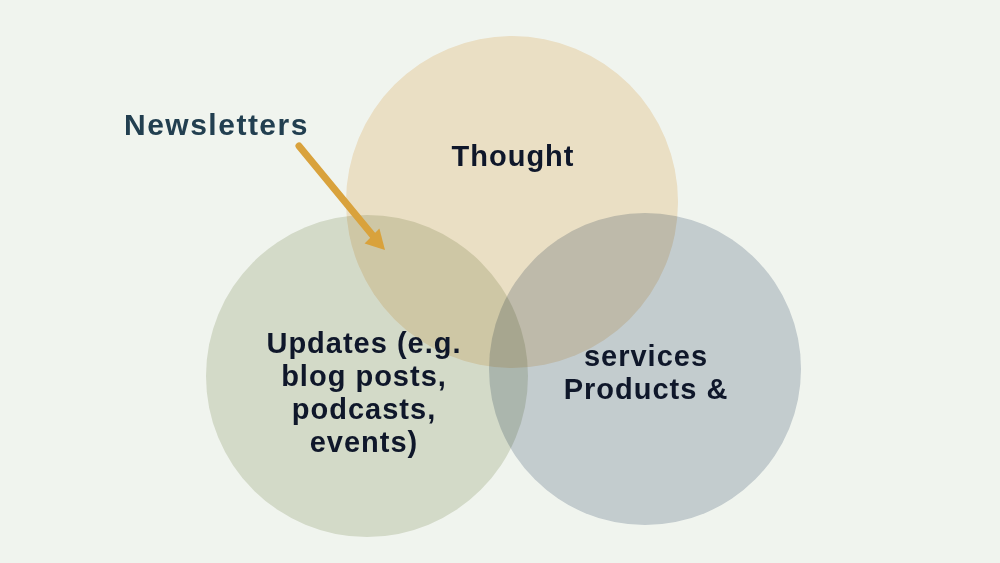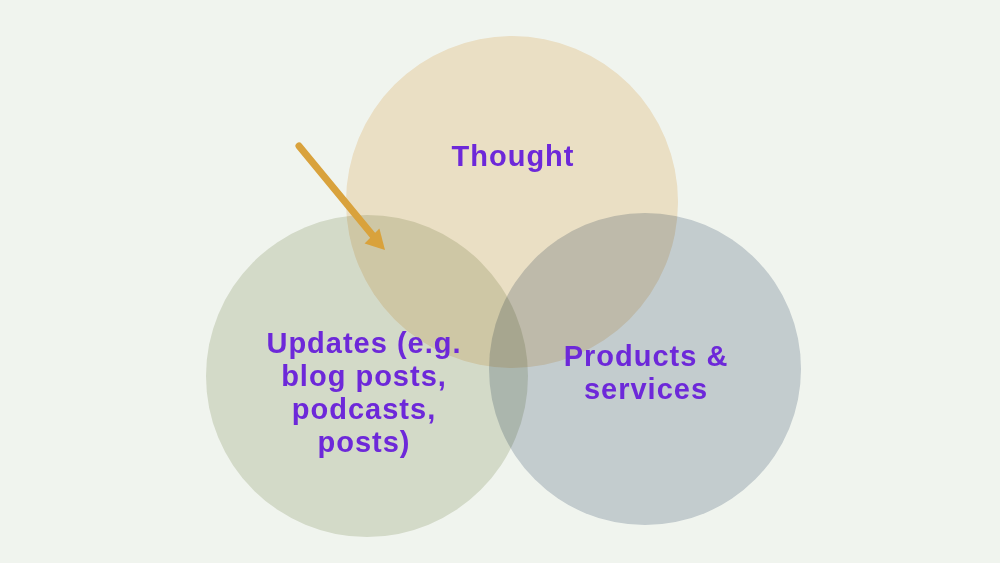--- a/index.html
+++ b/index.html
@@ -20,21 +20,21 @@
     top: 0;
     left: 0;
     display: block;
   }
   .venn-circle {
     mix-blend-mode: multiply;
   }
   .label {
     position: absolute;
     font-weight: 700;
-    color: #6d28d9;
+    color: #0f172a;
     letter-spacing: 1px;
     text-align: center;
     white-space: nowrap;
     line-height: 33px;
     font-size: 29px;
     transform: translateX(-50%);
     user-select: none;
   }
   .label span { display: block; }
   .label-newsletters {
@@ -57,30 +57,31 @@
     <circle class="venn-circle" cx="512" cy="202" r="166" fill="#f9e9d2"></circle>
     <circle class="venn-circle" cx="367" cy="376" r="161" fill="#e1e4d7"></circle>
     <circle class="venn-circle" cx="645" cy="369" r="156" fill="#cfd5dd"></circle>
 
     <g>
       <line x1="299" y1="146" x2="374" y2="237" stroke-width="7" stroke-linecap="round" stroke="#d9a23c"></line>
       <polygon points="385,250 364.6,243.5 379.4,228.5" fill="#d9a23c"></polygon>
     </g>
   </svg>
 
+  <div class="label-newsletters" style="left:124px; top:108px;">Newsletters</div>
 
   <div class="label" style="left:513px; top:140px;">
     <span>Thought</span>
   </div>
 
   <div class="label" style="left:364px; top:327px;">
     <span>Updates (e.g.</span>
     <span>blog posts,</span>
     <span>podcasts,</span>
-    <span>posts)</span>
+    <span>events)</span>
   </div>
 
   <div class="label" style="left:646px; top:340px;">
+    <span>services</span>
     <span>Products &amp;</span>
-    <span>services</span>
   </div>
 
 </div>
 
 </body></html>

